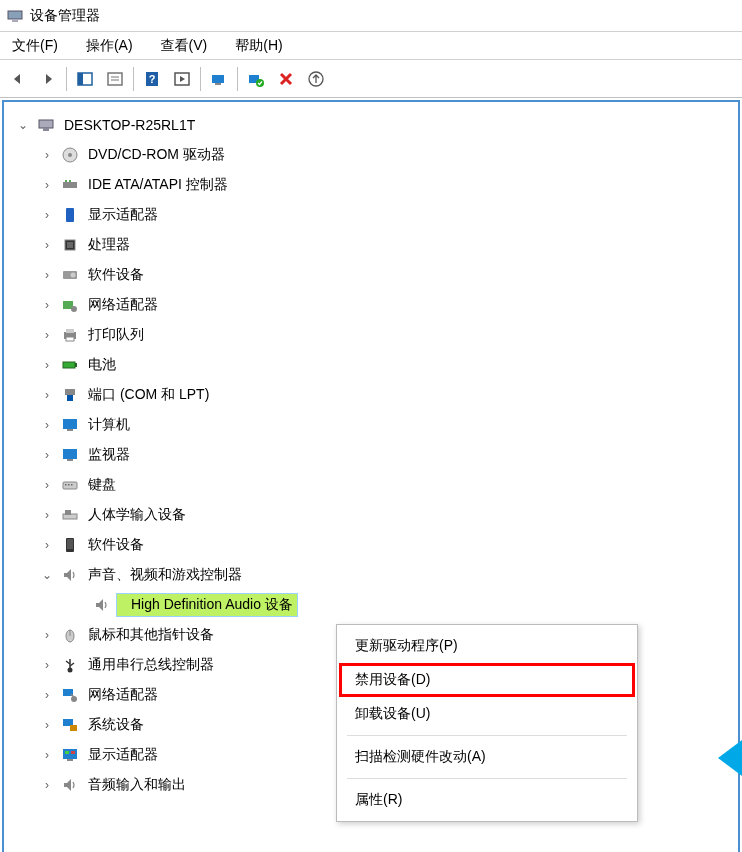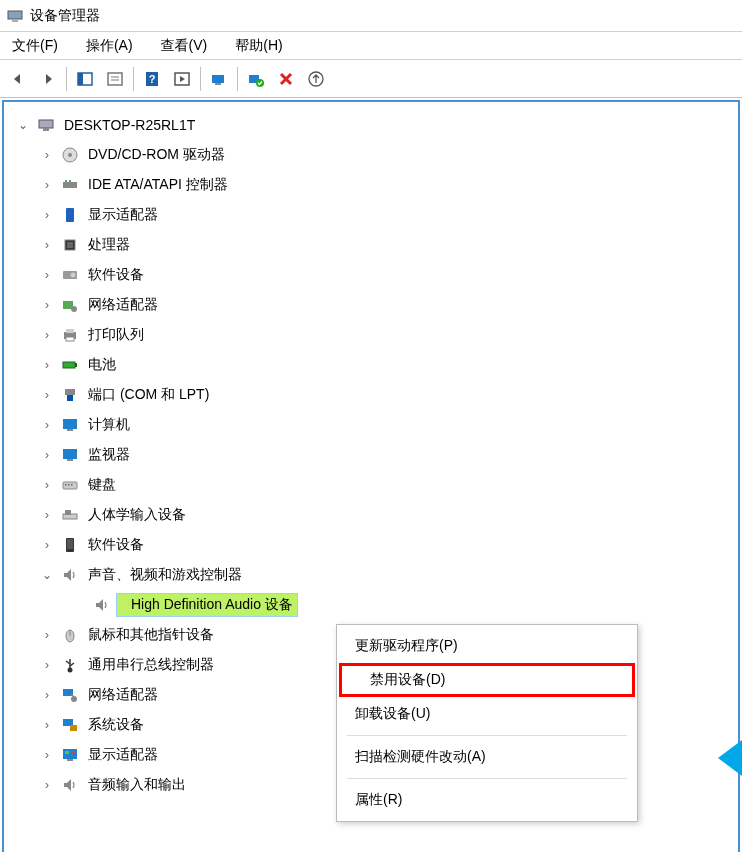--- a/index.html
+++ b/index.html
@@ -111,21 +111,21 @@
       box-shadow: 2px 2px 6px rgba(0,0,0,0.2);
       padding: 4px 2px;
       z-index: 100;
     }
     .ctx-item {
       padding: 8px 16px;
       cursor: pointer;
     }
     .ctx-item.highlighted {
       border: 3px solid red;
-      padding: 5px 28px;
+      padding: 5px 13px;
     }
     .ctx-sep {
       height: 1px;
       background: #ddd;
       margin: 4px 8px;
     }
     .arrow-indicator {
       position: absolute;
       right: 0;
       top: 740px;

